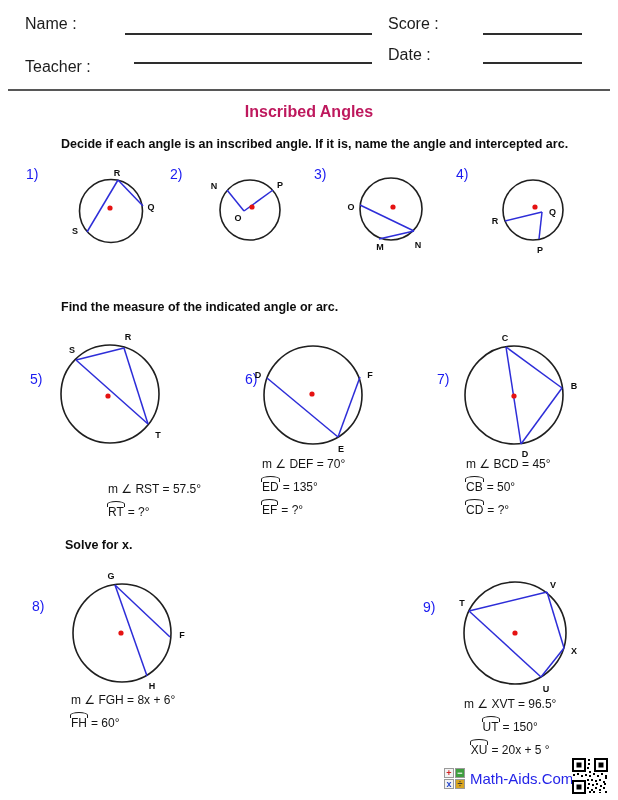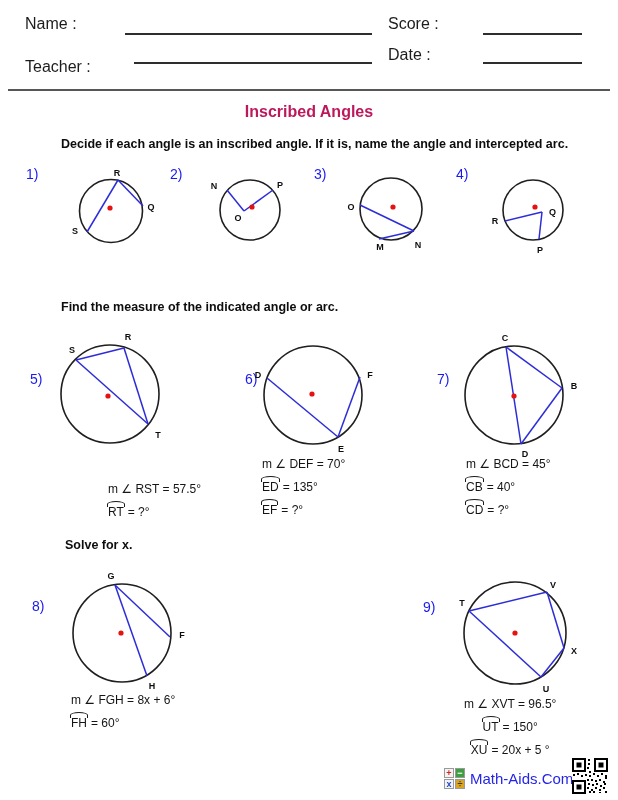--- a/index.html
+++ b/index.html
@@ -148,21 +148,21 @@
     <line class="chord" x1="506" y1="347" x2="521" y2="444"></line>
     <line class="chord" x1="562" y1="388" x2="521" y2="444"></line>
     <circle class="dot" cx="514" cy="396" r="2.6"></circle>
     <text class="pt" x="505" y="341" text-anchor="middle">C</text>
     <text class="pt" x="574" y="389" text-anchor="middle">B</text>
     <text class="pt" x="525" y="457" text-anchor="middle">D</text>
   </svg>
   <div class="abs eq-block" style="left:466px; top:453px;">
     <div class="eq-line">m ∠ BCD = 45°</div>
     <div class="eq-line">
-      <span class="arc">CB</span><span class="arc-val">= 40°</span>
+      <span class="arc">CB</span><span class="arc-val">= 50°</span>
     </div>
     <div class="eq-line">
       <span class="arc">CD</span><span class="arc-val">= ?°</span>
     </div>
   </div>
 
   <div class="abs instruction" style="left:29px; top:538px;">Solve for x.</div>
 
   <span class="abs prob-num" style="left:32px; top:598px;">8)</span>
   <svg class="abs diagram" style="left:58px; top:565px;" width="135" height="130" viewBox="58 565 135 130">

